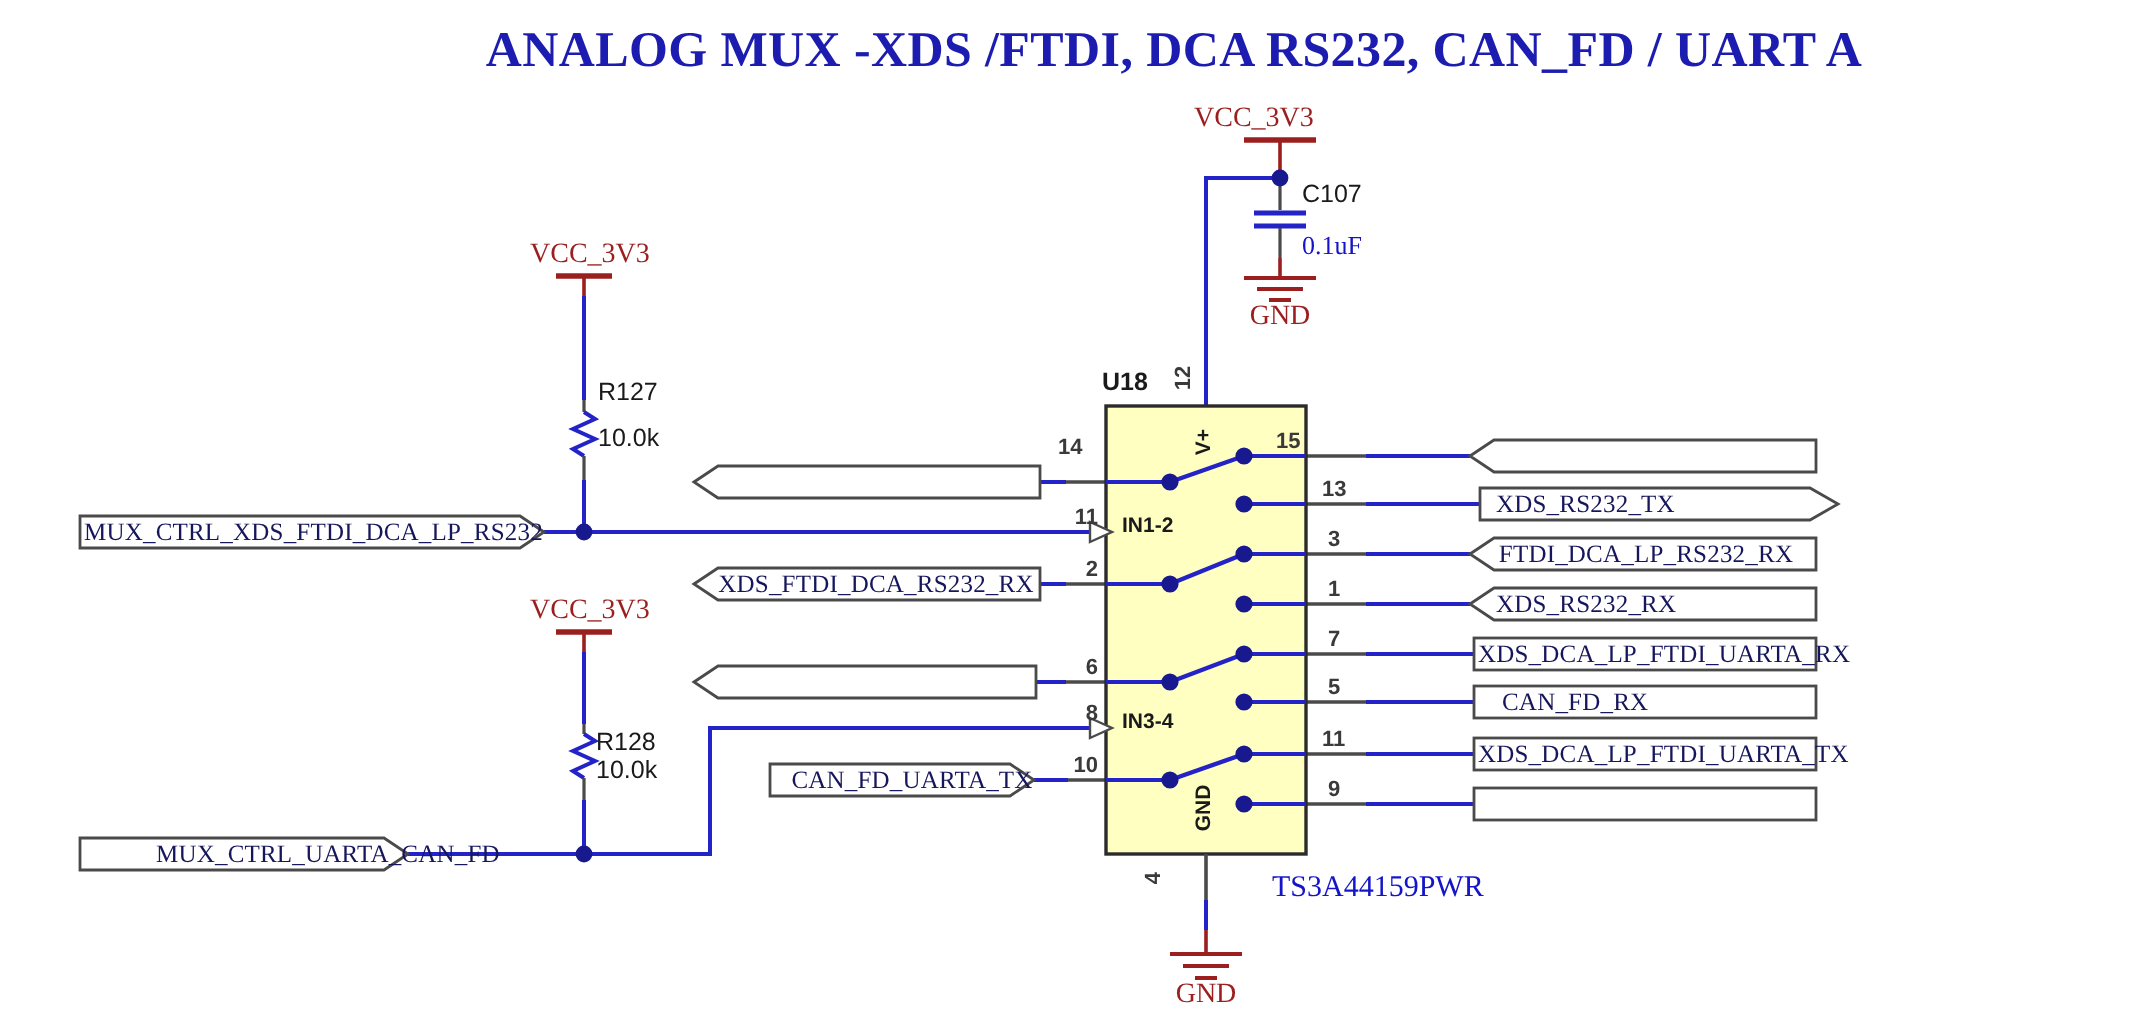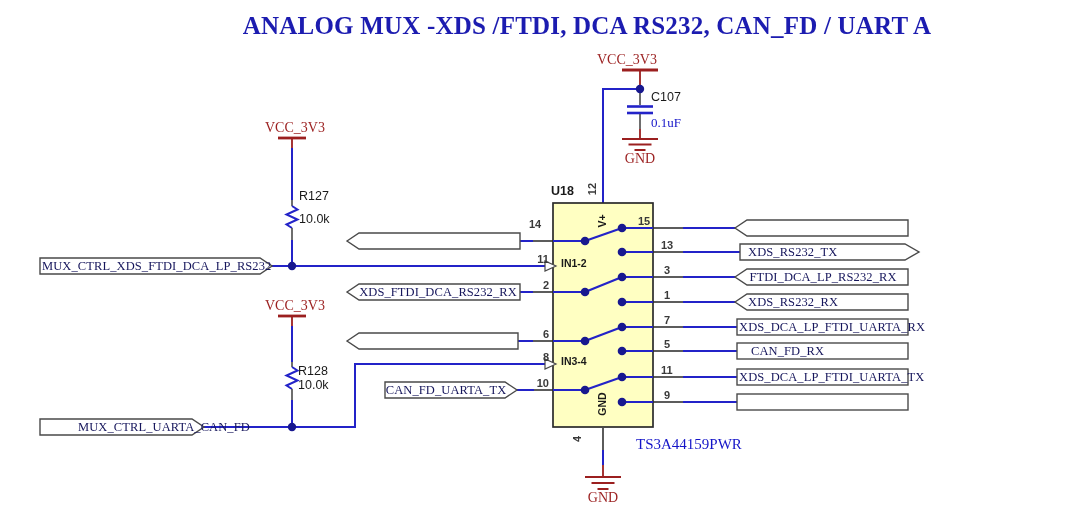--- a/index.html
+++ b/index.html
@@ -230,21 +230,21 @@
   <div class="lbl pin" style="left:661px;top:238px;">13</div>
   <div class="lbl pin" style="left:664px;top:263px;">3</div>
   <div class="lbl pin" style="left:664px;top:288px;">1</div>
   <div class="lbl pin" style="left:664px;top:313px;">7</div>
   <div class="lbl pin" style="left:664px;top:337px;">5</div>
   <div class="lbl pin" style="left:661px;top:363px;">11</div>
   <div class="lbl pin" style="left:664px;top:388px;">9</div>
 
   <div class="lbl portlbl" style="left:42px;top:259px;width:220px;">MUX_CTRL_XDS_FTDI_DCA_LP_RS232</div>
   <div class="lbl portlbl" style="left:357px;top:285px;width:162px;">XDS_FTDI_DCA_RS232_RX</div>
-  <div class="lbl portlbl" style="left:385px;top:383px;width:122px;">CAN_FD_UARTA_TX</div>
+  <div class="lbl portlbl" style="left:395px;top:383px;width:122px;">CAN_FD_UARTA_TX</div>
   <div class="lbl portlbl" style="left:42px;top:420px;width:158px;padding-left:36px;">MUX_CTRL_UARTA_CAN_FD</div>
 
   <div class="lbl portlbl left-align" style="left:742px;top:245px;width:150px;">XDS_RS232_TX</div>
   <div class="lbl portlbl" style="left:740px;top:270px;width:166px;">FTDI_DCA_LP_RS232_RX</div>
   <div class="lbl portlbl left-align" style="left:742px;top:295px;width:150px;">XDS_RS232_RX</div>
   <div class="lbl portlbl" style="left:739px;top:320px;width:168px;">XDS_DCA_LP_FTDI_UARTA_RX</div>
   <div class="lbl portlbl left-align" style="left:745px;top:344px;width:150px;">CAN_FD_RX</div>
   <div class="lbl portlbl" style="left:739px;top:370px;width:168px;">XDS_DCA_LP_FTDI_UARTA_TX</div>
 
 </div>

